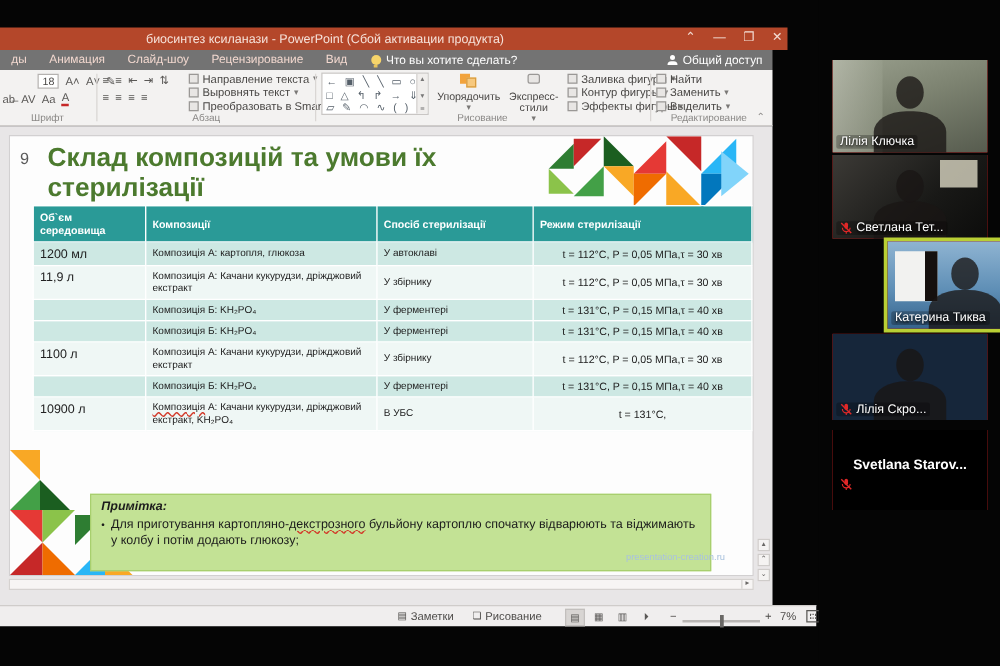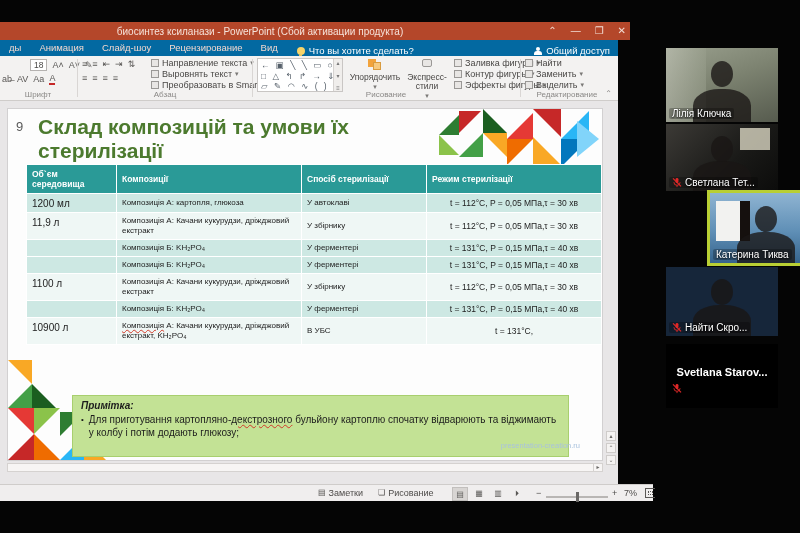--- a/index.html
+++ b/index.html
@@ -6,22 +6,22 @@
   *{box-sizing:border-box;font-family:"Liberation Sans",sans-serif;}
   #screen{position:relative;width:800px;height:533px;background:#050505;overflow:hidden;}
 
   
   #titlebar{position:absolute;left:0;top:22px;width:630px;height:18px;background:#b4472a;color:#f6e2da;
     font-size:10px;display:flex;align-items:center;}
   #titlebar .title{position:absolute;left:0;right:110px;text-align:center;white-space:nowrap;overflow:hidden;}
   .win-btns{position:absolute;right:4px;top:0;height:18px;display:flex;align-items:center;gap:14px;color:#f3ddd4;font-size:10px;}
   .win-btns span{cursor:default;line-height:18px;}
 
-  #ribbon-tabs{position:absolute;left:0;top:40px;width:618px;height:16px;background:#0369a1;display:flex;
-    align-items:flex-end;color:#f2d8cf;font-size:9.5px;}
+  #ribbon-tabs{position:absolute;left:0;top:40px;width:618px;height:16px;background:#737373;display:flex;
+    align-items:center;color:#f2d8cf;font-size:9.5px;}
   #ribbon-tabs .tab{padding:0 9px;height:16px;line-height:16px;}
   #tellme{display:flex;align-items:center;gap:4px;color:#fff;padding-left:10px;}
   .bulb{width:8px;height:8px;border-radius:50%;background:#f7d46a;position:relative;display:inline-block;}
   .bulb:after{content:"";position:absolute;left:2.5px;bottom:-2px;width:3px;height:2px;background:#e8c35a;}
   #share{position:absolute;right:8px;display:flex;align-items:center;gap:4px;color:#fff;}
   .person-glyph{width:8px;height:8px;display:inline-block;position:relative;}
   .person-glyph:before{content:"";position:absolute;left:2px;top:0;width:4px;height:4px;border-radius:50%;background:#fff;}
   .person-glyph:after{content:"";position:absolute;left:0;bottom:0;width:8px;height:3.5px;border-radius:3px 3px 0 0;background:#fff;}
 
   #ribbon{position:absolute;left:0;top:56px;width:618px;height:45px;background:#f3f2f1;border-bottom:1px solid #cfccca;
@@ -106,21 +106,21 @@
   #statusbar .sitem{position:absolute;top:0;height:16px;line-height:16px;display:flex;align-items:center;gap:3px;}
   .vbtn{width:16px;height:14px;margin-top:1px;text-align:center;font-size:8px;line-height:14px;color:#5a5856;}
   .vbtn.on{background:#d8d5d3;border:1px solid #c2bfbd;}
   #zoom-track{position:relative;width:62px;height:2px;background:#b9b6b4;margin-top:7px;}
   #zoom-thumb{position:absolute;left:30px;top:-4px;width:3px;height:10px;background:#6a6866;}
   .fit-icon{width:11px;height:10px;border:1px solid #5a5856;position:relative;}
   .fit-icon:before{content:"";position:absolute;left:2px;top:2px;right:2px;bottom:2px;border:1px dotted #5a5856;}
 
   
   #sidebar{position:absolute;left:655px;top:0;width:145px;height:533px;background:#050505;}
-  .tile{position:absolute;left:11px;width:112px;background:#b91c1c;overflow:hidden;text-decoration:underline;}
+  .tile{position:absolute;left:11px;width:124px;background:#b91c1c;overflow:hidden;text-decoration:underline;}
   .tile.active{outline:3px solid #b9cf34;margin-left:44px;}
   .vid{position:absolute;inset:0;}
   .scene-gray{background:linear-gradient(160deg,#9aa08e 0%,#7d8371 45%,#565b4e 100%);}
   .scene-gray:before{content:"";position:absolute;left:0;top:0;width:40px;height:100%;background:linear-gradient(90deg,#c8cabe,#9aa08e);opacity:.5;}
   .scene-dark{background:linear-gradient(135deg,#3c3a36 0%,#191917 60%,#0c0c0b 100%);}
   .scene-dark:before{content:"";position:absolute;right:8px;top:4px;width:30px;height:22px;background:#d9d6c2;opacity:.8;}
   .scene-sea{background:linear-gradient(180deg,#8fb4d2 0%,#5f8fb6 55%,#35638c 100%);}
   .scene-sea:before{content:"";position:absolute;left:6px;top:8px;width:34px;height:40px;background:#f2f2f0;box-shadow:inset -10px 0 0 #15100e;}
   .scene-navy{background:radial-gradient(circle at 50% 35%,#31506e 0%,#1d3платина4f 40%,#101e30 100%);background-color:#16263a;}
   .scene-black{background:#000;}
@@ -465,21 +465,21 @@
         <div class="vid scene-navy"></div>
         <div class="torso" style="left: 50%; transform: translateX(-50%); top: 38px; width: 58px; height: 35px; background: rgba(25, 22, 20, 0.78);"></div>
         <div class="head" style="left: 50%; transform: translateX(-50%); top: 12px; width: 22px; height: 26px; background: rgba(25, 22, 20, 0.78);"></div>
         <div class="name-tag">
           <svg width="10" height="11" viewBox="0 0 12 13">
             <rect x="4.3" y="1" width="3.4" height="6.2" rx="1.7" fill="#e02828"></rect>
             <path d="M2.3 6.2a3.7 3.7 0 0 0 7.4 0" stroke="#e02828" stroke-width="1.1" fill="none"></path>
             <line x1="6" y1="10" x2="6" y2="12" stroke="#e02828" stroke-width="1.1"></line>
             <line x1="1.2" y1="1.6" x2="10.8" y2="11.2" stroke="#e02828" stroke-width="1.4"></line>
           </svg>
-          <span>Найти Скро...</span>
+          <span>Лілія Скро...</span>
         </div>
       </div>
       <div class="tile" style="top: 344px; height: 64px;">
         <div class="vid scene-black"></div>
         <div class="centered-name">Svetlana  Starov...</div>
         <span class="mic-standalone"><svg width="10" height="11" viewBox="0 0 12 13">
             <rect x="4.3" y="1" width="3.4" height="6.2" rx="1.7" fill="#e02828"></rect>
             <path d="M2.3 6.2a3.7 3.7 0 0 0 7.4 0" stroke="#e02828" stroke-width="1.1" fill="none"></path>
             <line x1="6" y1="10" x2="6" y2="12" stroke="#e02828" stroke-width="1.1"></line>
             <line x1="1.2" y1="1.6" x2="10.8" y2="11.2" stroke="#e02828" stroke-width="1.4"></line>

